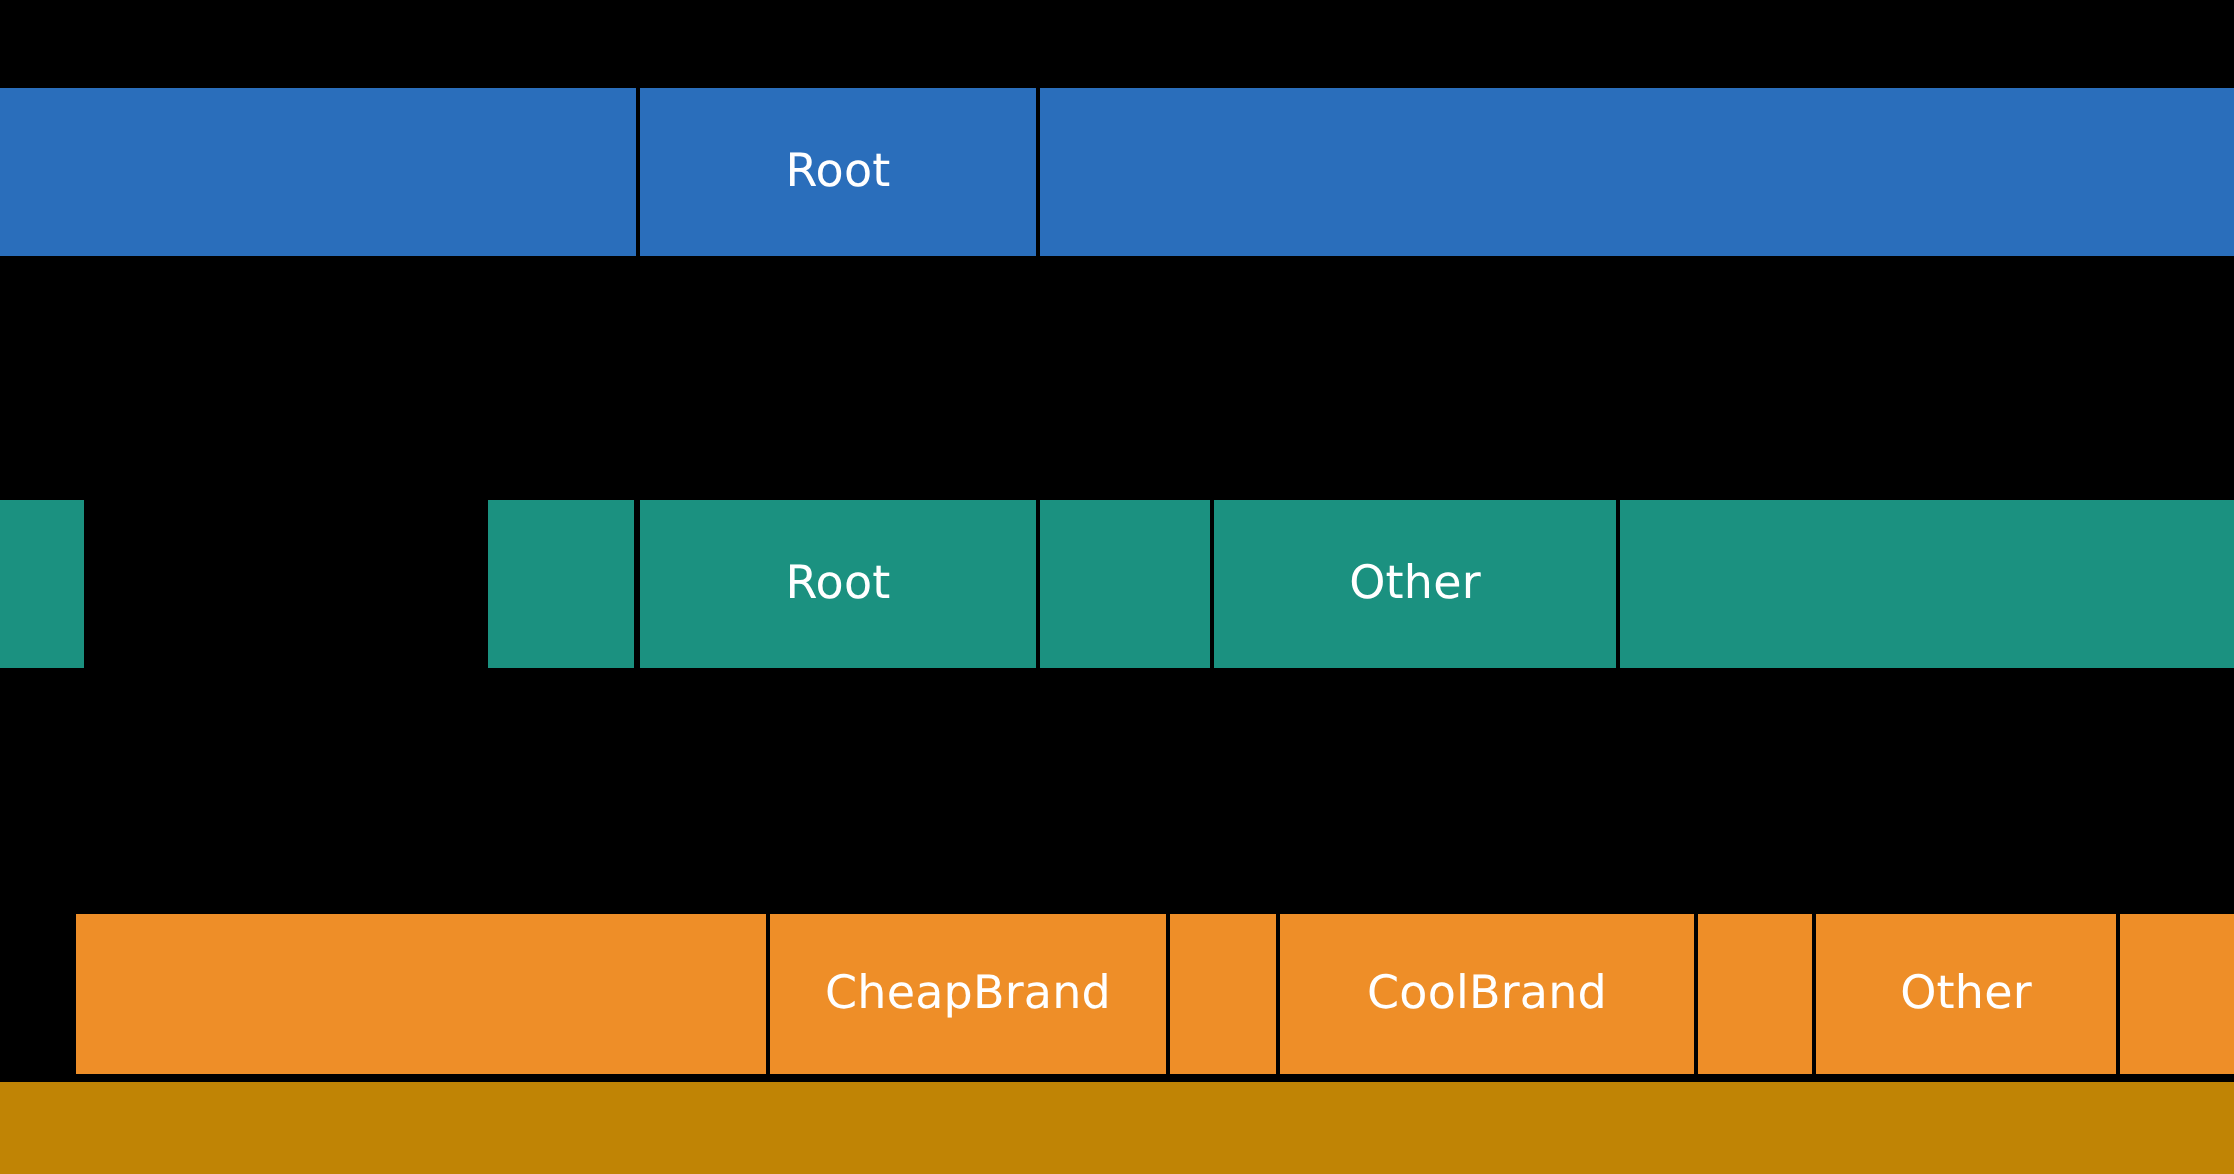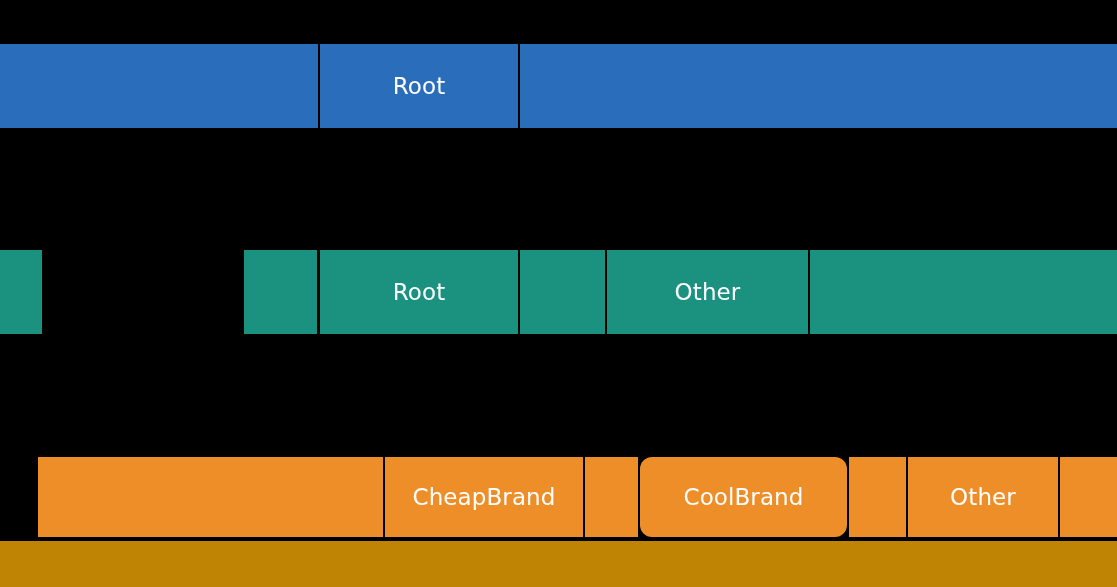--- a/index.html
+++ b/index.html
@@ -83,21 +83,21 @@
     <div class="level-row" style="top: 457px; height: 80px; margin-left: 38px;">
       <div class="node" style="left: 0px; width: 345px; background: rgb(238, 142, 40);">
         <span class="node-label"></span>
       </div>
       <div class="node" style="left: 347px; width: 198px; background: rgb(238, 142, 40);">
         <span class="node-label">CheapBrand</span>
       </div>
       <div class="node" style="left: 547px; width: 53px; background: rgb(238, 142, 40);">
         <span class="node-label"></span>
       </div>
-      <div class="node" style="left: 602px; width: 207px; background: rgb(238, 142, 40); border-radius: 12px;">
+      <div class="node" style="left: 602px; width: 207px; background: rgb(238, 142, 40);">
         <span class="node-label">CoolBrand</span>
       </div>
       <div class="node" style="left: 811px; width: 57px; background: rgb(238, 142, 40);">
         <span class="node-label"></span>
       </div>
       <div class="node" style="left: 870px; width: 150px; background: rgb(238, 142, 40);">
         <span class="node-label">Other</span>
       </div>
       <div class="node" style="left: 1022px; width: 95px; background: rgb(238, 142, 40);">
         <span class="node-label"></span>

